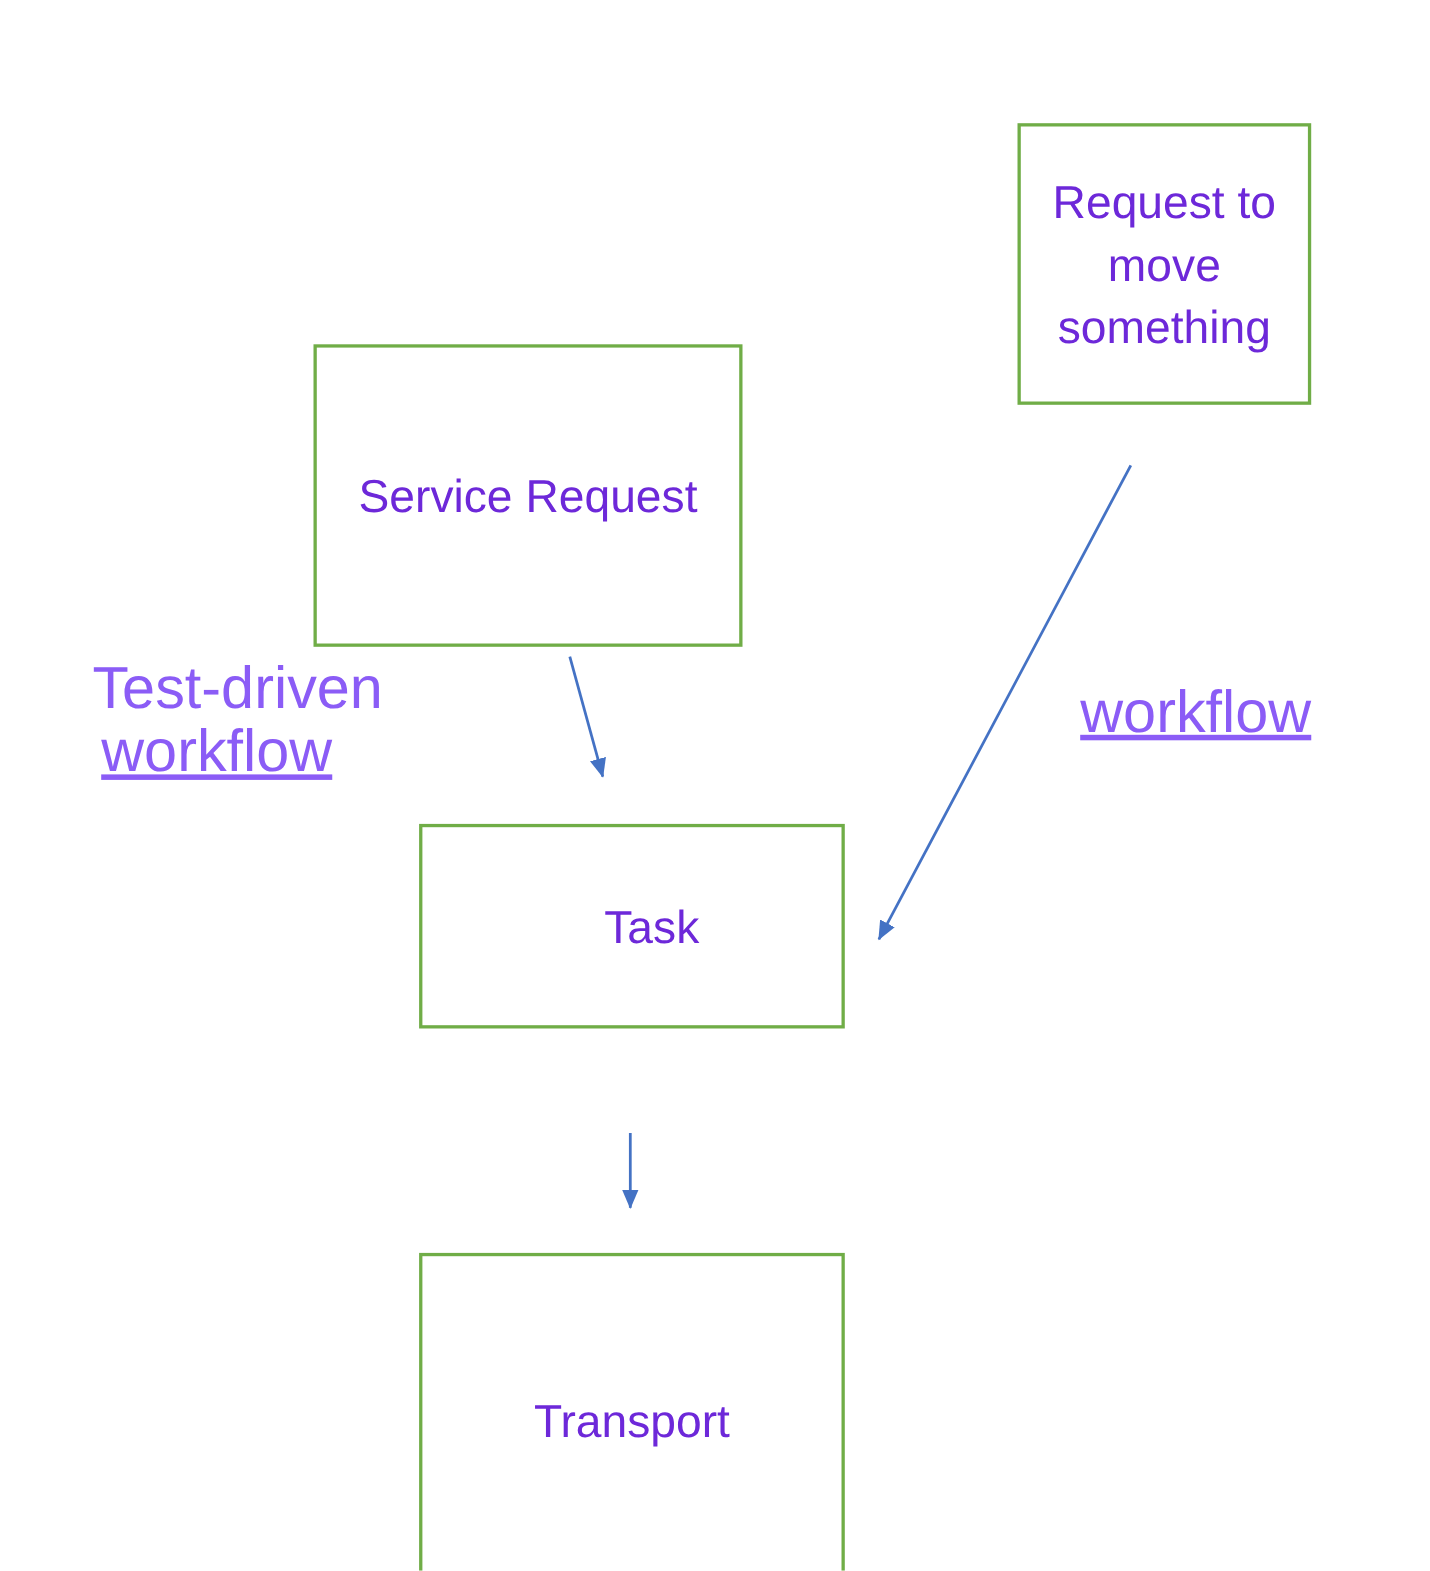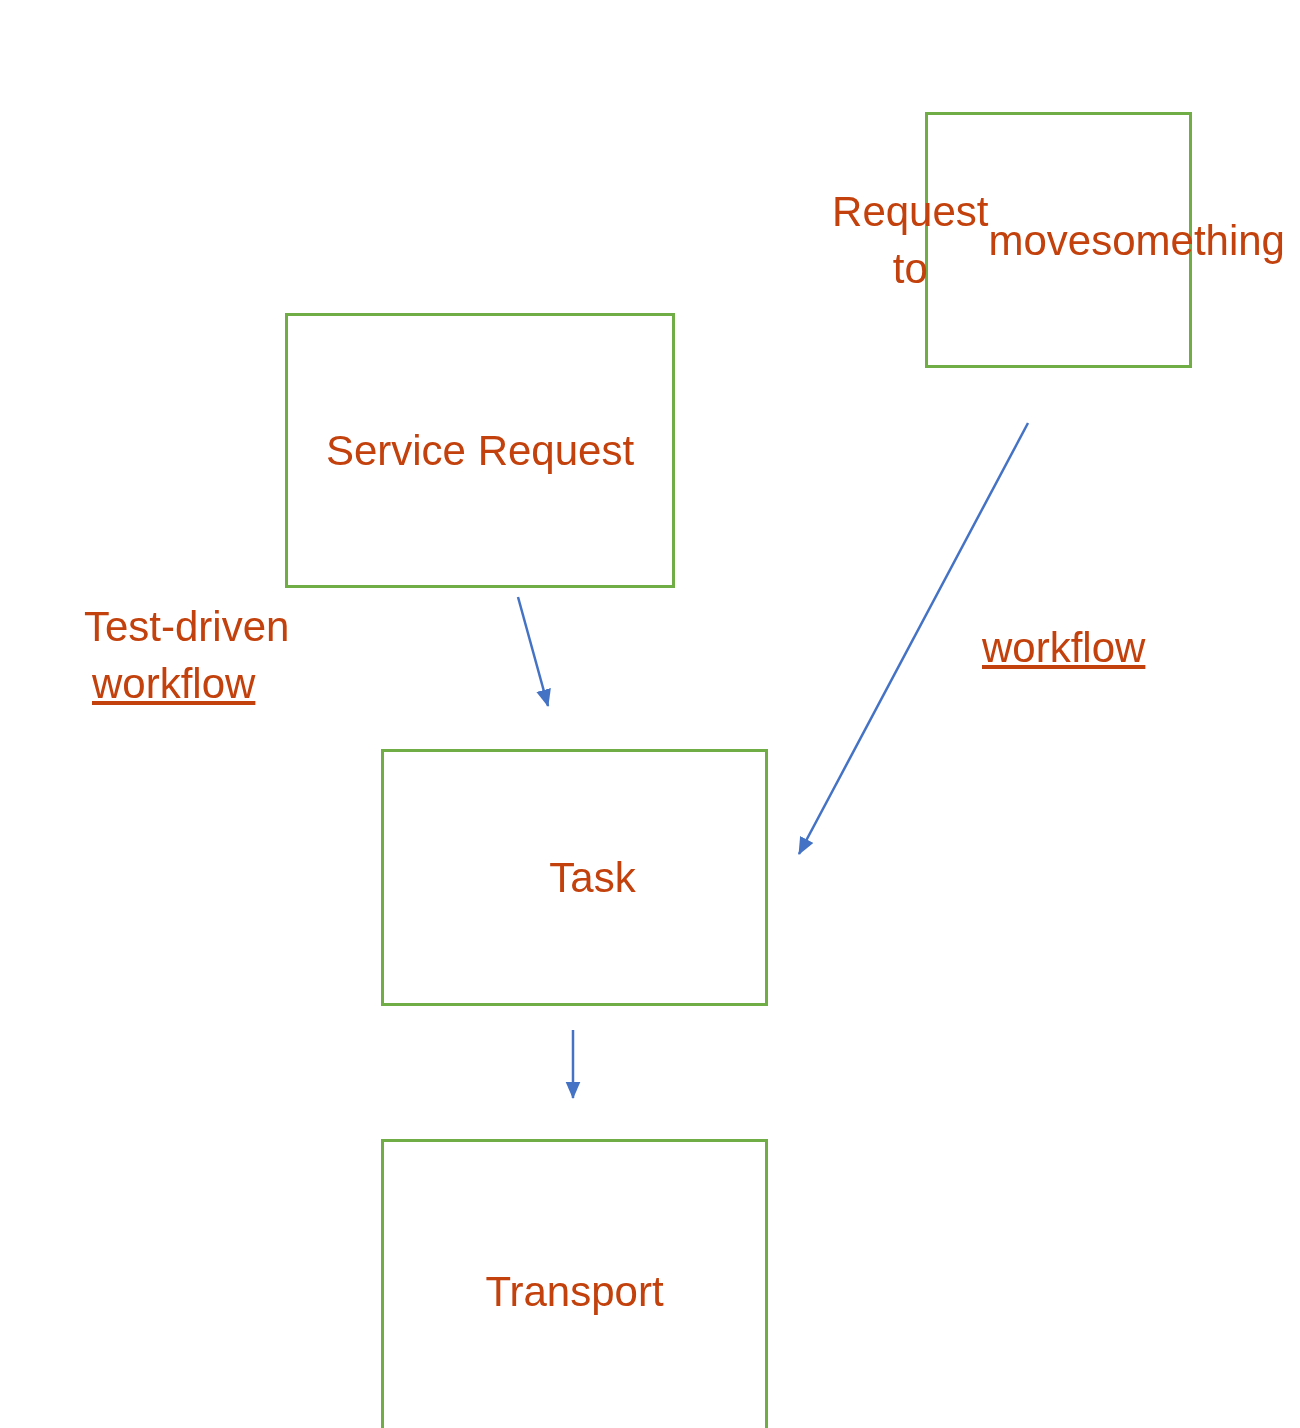--- a/index.html
+++ b/index.html
@@ -25,37 +25,37 @@
     width: 1300px;
     height: 1428px;
     pointer-events: none;
   }
   .node {
     position: absolute;
     box-sizing: border-box;
     border: 3px solid #70AD47;
     background: #ffffff;
     display: flex;
-    flex-direction: row;
+    flex-direction: column;
     align-items: center;
     justify-content: center;
     text-align: center;
     font-size: 42px;
     line-height: 57px;
-    color: #c2410c;
+    color: #6d28d9;
   }
   .node-request   { left: 925px; top: 112px;  width: 267px; height: 256px; }
   .node-service   { left: 285px; top: 313px;  width: 390px; height: 275px; }
-  .node-task      { left: 381px; top: 749px;  width: 387px; height: 257px; padding-left: 36px; }
+  .node-task      { left: 381px; top: 749px;  width: 387px; height: 186px; padding-left: 36px; }
   .node-transport { left: 381px; top: 1139px; width: 387px; height: 305px; }
   .flow-label {
     position: absolute;
-    font-size: 42px;
+    font-size: 54px;
     line-height: 57px;
-    color: #c2410c;
+    color: #8b5cf6;
     text-align: left;
     white-space: nowrap;
   }
   .flow-label .line2 {
     padding-left: 8px;
     text-decoration: underline;
   }
   .label-test    { left: 84px;  top: 598px; }
   .label-nontest { left: 974px; top: 619px; }
 </style>

